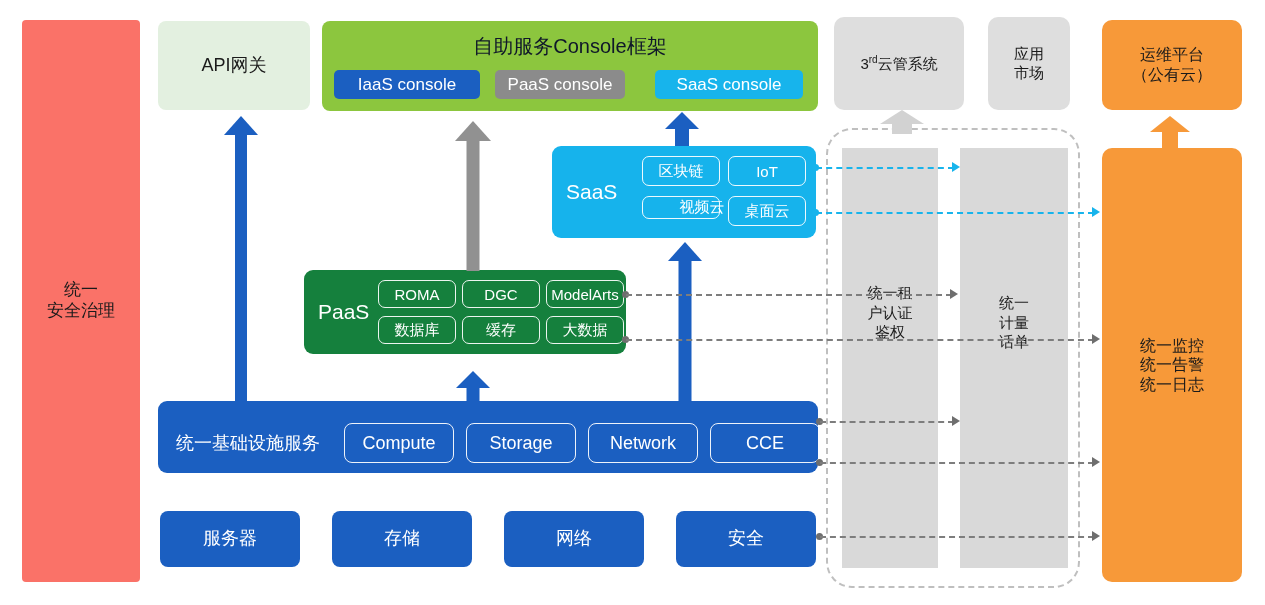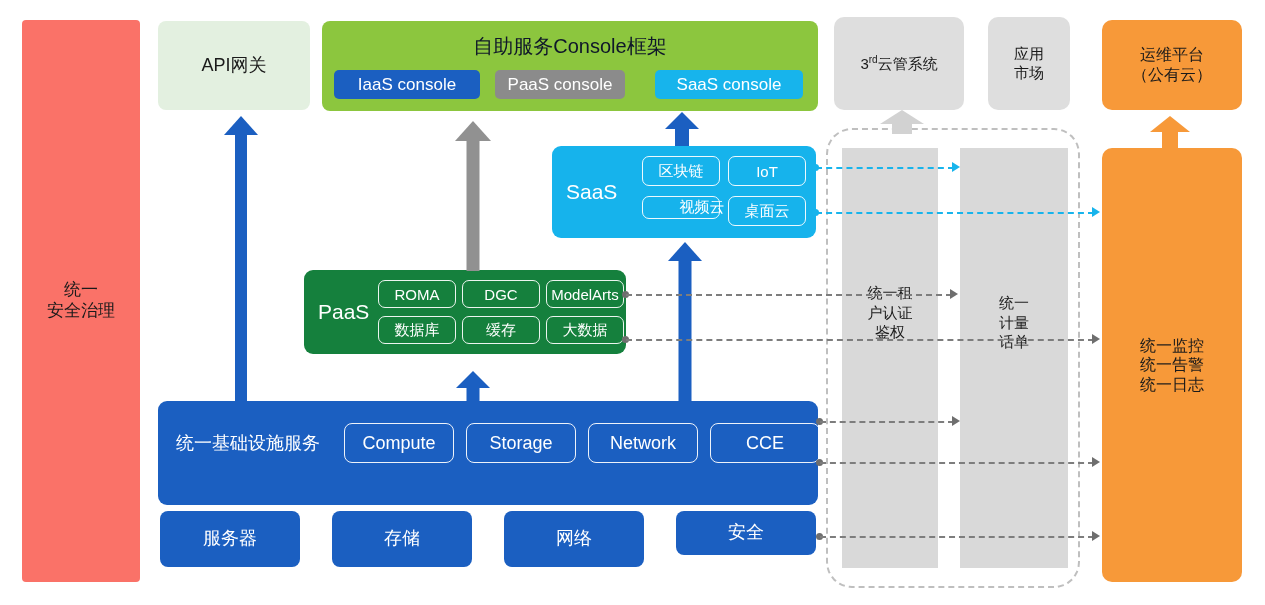--- a/index.html
+++ b/index.html
@@ -289,21 +289,21 @@
     <div class="subchip" style="left:242px;top:46px;width:78px;height:28px;">
       <span>大数据</span>
     </div>
   </div>
 
   <div class="arrow-up" style="left:455px;top:121px;width:36px;height:150px;">
     <div class="head" style="border-width:0 18px 20px 18px;border-bottom-color:#919191;"></div>
     <div class="shaft" style="width:13px;height:131px;background:#919191;"></div>
   </div>
 
-  <div class="panel-iaas abs" style="left:158px;top:401px;width:660px;height:104px;padding-left:26px;">
+  <div class="panel-iaas abs" style="left:158px;top:401px;width:660px;height:72px;padding-left:26px;">
     <div class="layer-label small" style="left:18px;top:0;height:84px;">统一基础设施服务</div>
     <div class="subchip lg" style="left:186px;top:22px;width:110px;height:40px;">
       <span>Compute</span>
     </div>
     <div class="subchip lg" style="left:308px;top:22px;width:110px;height:40px;">
       <span>Storage</span>
     </div>
     <div class="subchip lg" style="left:430px;top:22px;width:110px;height:40px;">
       <span>Network</span>
     </div>
@@ -329,21 +329,21 @@
 
   <div class="box tile-blue" style="left:160px;top:511px;width:140px;height:56px;align-items:center;">
     <span>服务器</span>
   </div>
   <div class="box tile-blue" style="left:332px;top:511px;width:140px;height:56px;">
     <span>存储</span>
   </div>
   <div class="box tile-blue" style="left:504px;top:511px;width:140px;height:56px;">
     <span>网络</span>
   </div>
-  <div class="box tile-blue" style="left:676px;top:511px;width:140px;height:44px;">
+  <div class="box tile-blue" style="left:676px;top:511px;width:140px;height:56px;">
     <span>安全</span>
   </div>
 
   <div class="dot cyan" style="left:812px;top:164px;"></div>
   <div class="dline cyan" style="left:816px;top:167px;width:138px;"></div>
   <div class="dhead cyan" style="left:952px;top:162px;"></div>
 
   <div class="dot cyan" style="left:812px;top:209px;"></div>
   <div class="dline cyan" style="left:816px;top:212px;width:278px;"></div>
   <div class="dhead cyan" style="left:1092px;top:207px;"></div>

